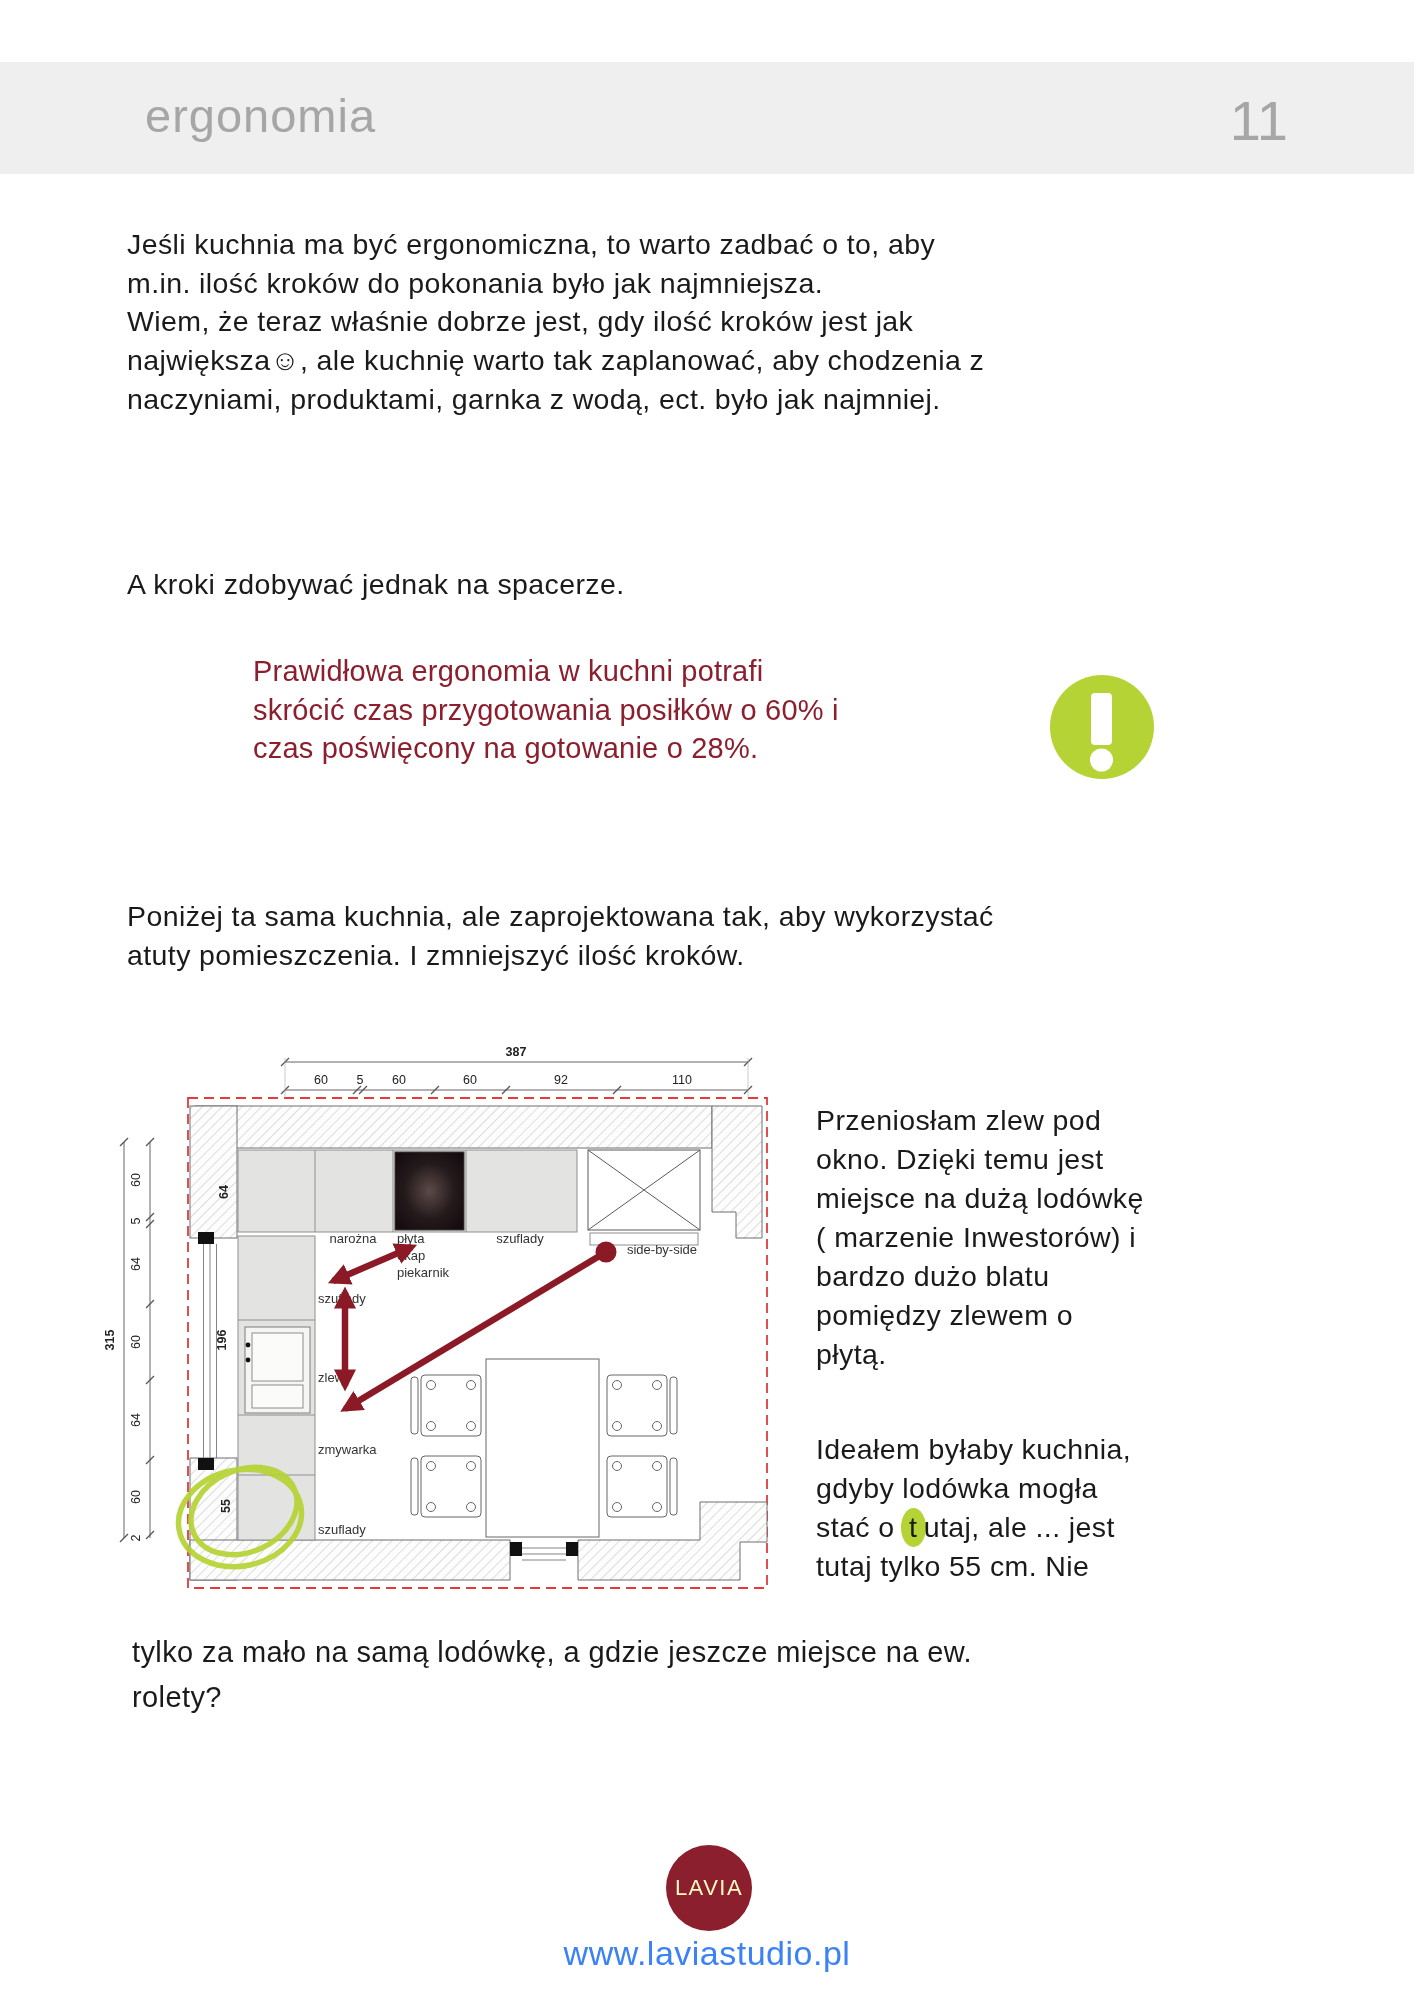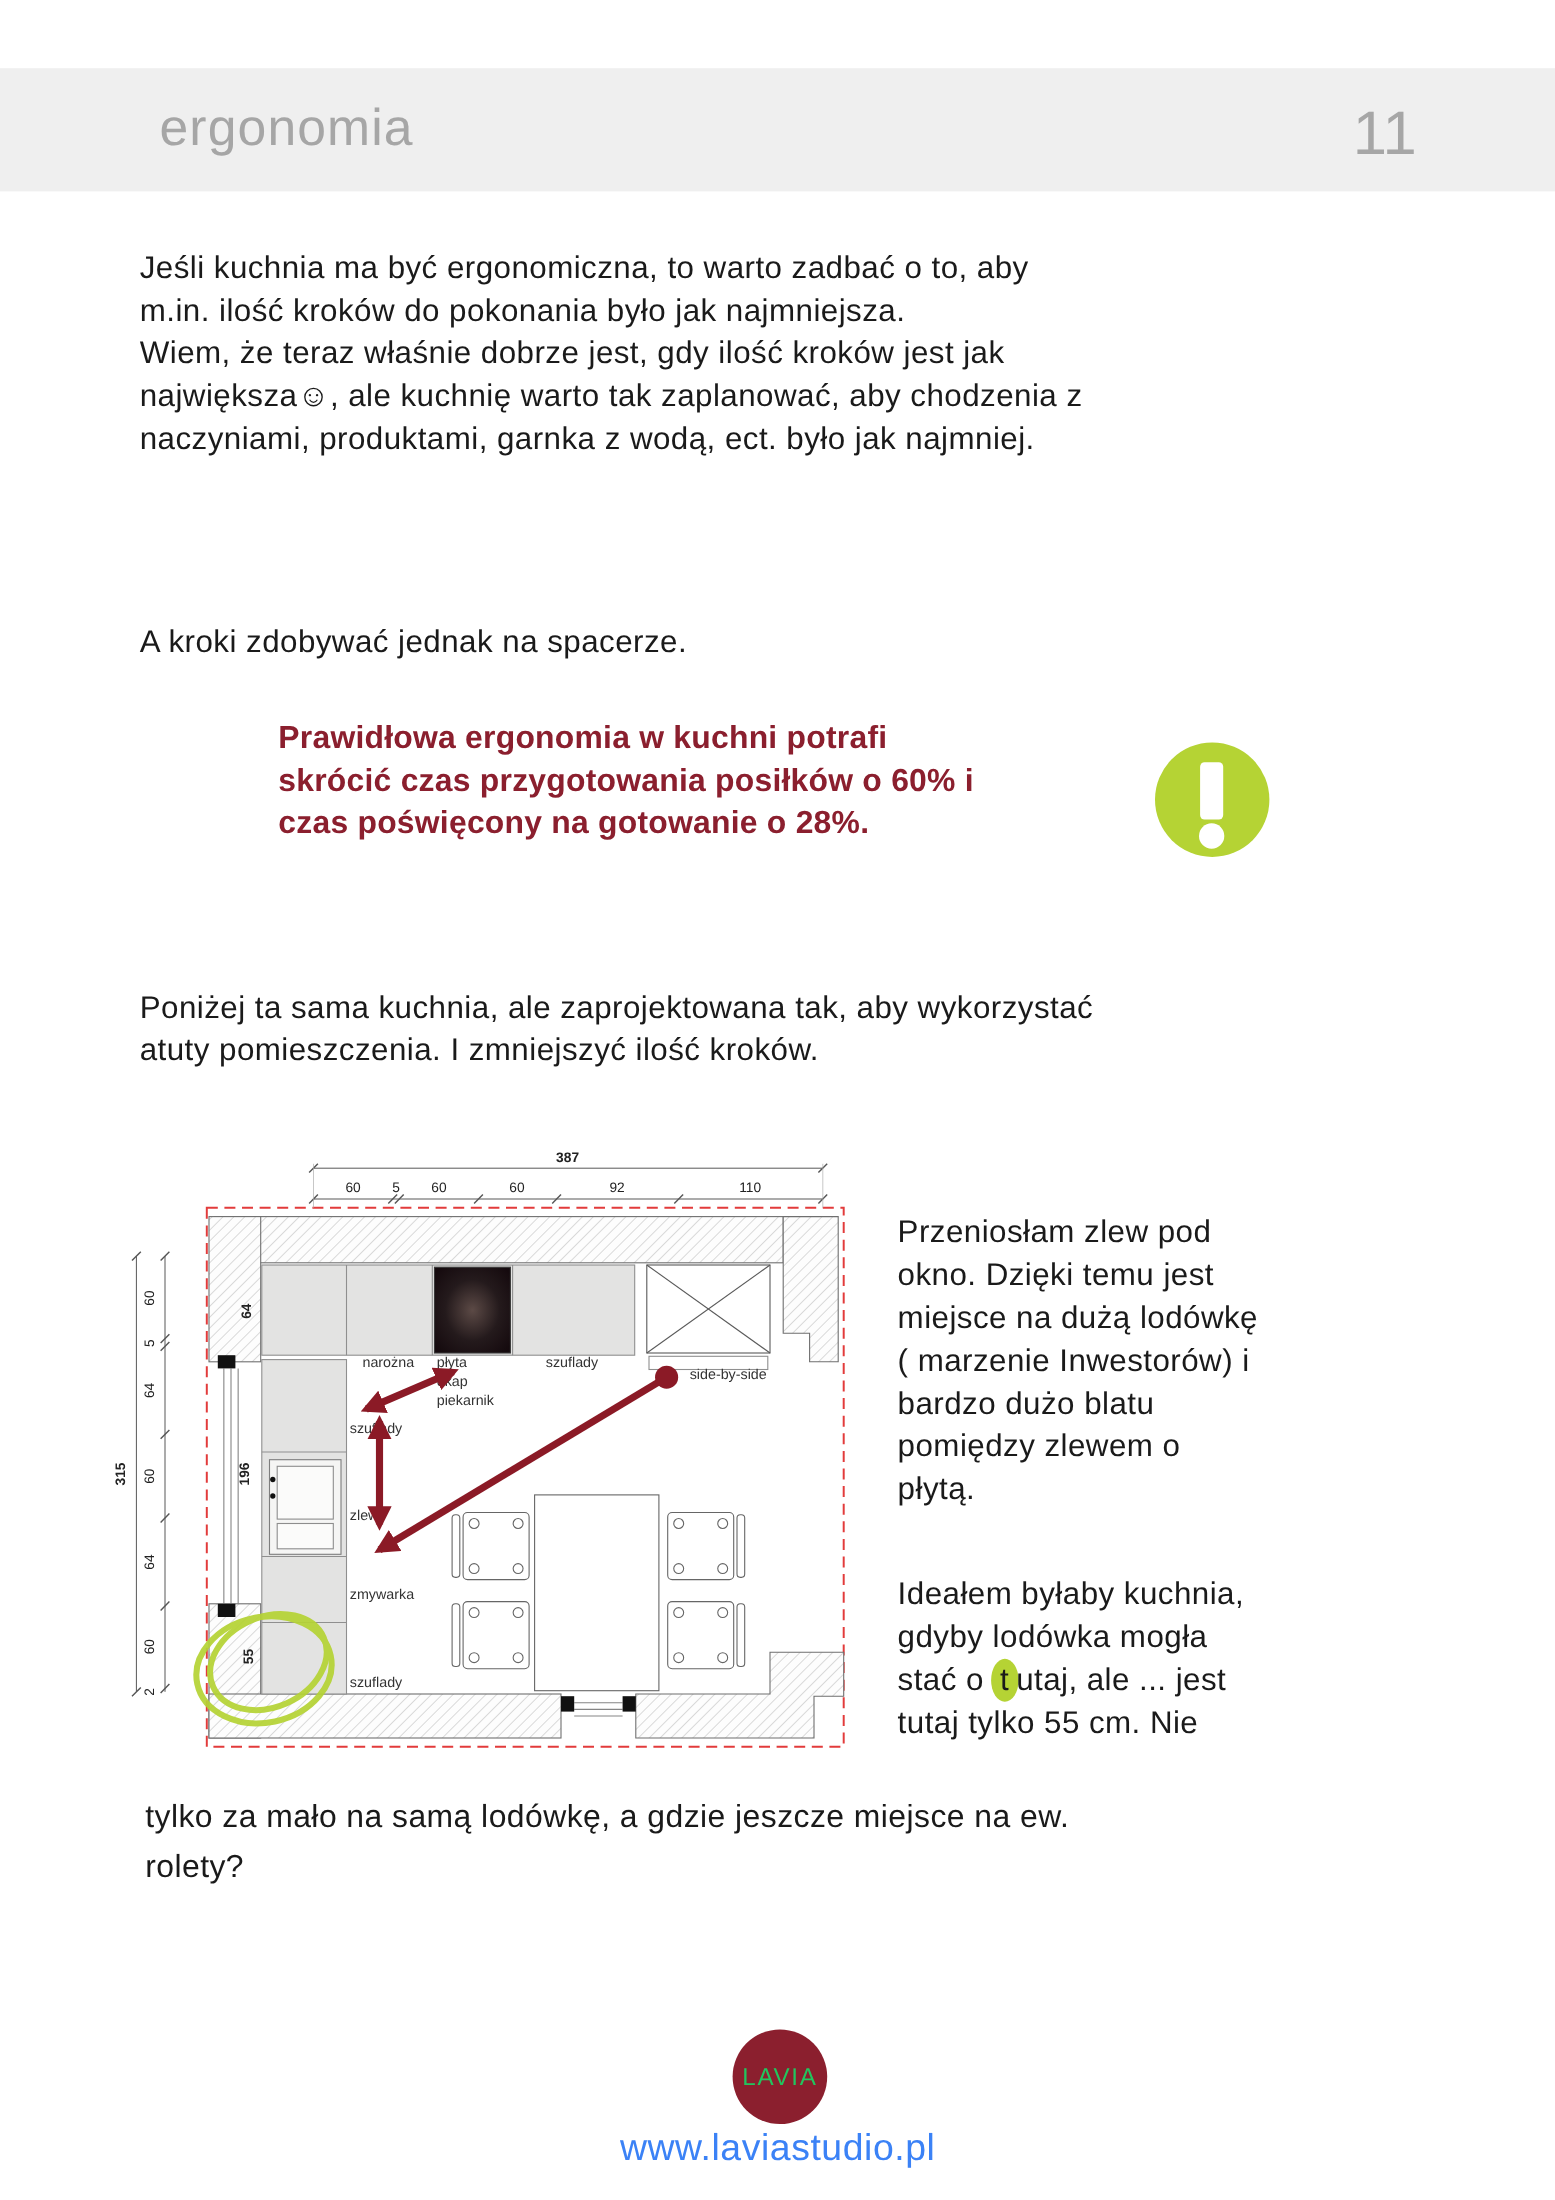--- a/index.html
+++ b/index.html
@@ -7,33 +7,33 @@
         font-family:"Liberation Sans",sans-serif;color:var(--text,#1a1a1a);padding-left:32px;}
   
   .headerbar{position:absolute;left:0;top:62px;width:1414px;height:112px;background:var(--bar,#efefef);}
   .header-title{position:absolute;left:145px;top:88px;font-size:47px;font-weight:300;
                 color:var(--bartext,#a6a6a6);letter-spacing:1px;}
   .page-number{position:absolute;right:158px;top:88px;font-size:56px;font-weight:300;
                color:var(--bartext,#a6a6a6);}
   
   .copy{position:absolute;font-size:28.5px;font-weight:300;letter-spacing:.4px;line-height:38.7px;color:#1a1a1a;}
   .copy .line{white-space:nowrap;}
-  .note{position:absolute;left:253px;top:652px;font-size:29px;font-weight:bold;line-height:38.5px;
+  .note{position:absolute;left:253px;top:652px;font-size:29px;font-weight:normal;line-height:38.5px;
         color:var(--maroon,#8b1f2e);letter-spacing:.2px;}
   .excl{position:absolute;left:1047px;top:673px;width:110px;height:110px;}
   .rightcol{position:absolute;left:816px;top:1077px;width:480px;margin-top:24px;}
   .rightcol .para2{margin-top:56px;}
   .dot-hl{display:inline-block;min-width:21px;text-align:center;background:var(--lime,#b5d334);
           border-radius:50%;padding:0 2px;margin:0 -2px;}
   .bottompara{position:absolute;left:132px;top:1630px;font-size:29px;font-weight:300;
               letter-spacing:.4px;line-height:45px;}
   
   .logo-circle{position:absolute;left:666px;top:1845px;width:86px;height:86px;border-radius:50%;
                background:var(--maroon,#8b1c2b);display:flex;align-items:center;justify-content:center;}
-  .logo-text{color:#22c55e;font-size:22px;letter-spacing:1.5px;font-weight:400;}
+  .logo-text{color:#fef9c3;font-size:22px;letter-spacing:1.5px;font-weight:400;}
   .site-url{position:absolute;left:0;top:1934px;width:1414px;text-align:center;
             font-size:34px;font-weight:400;color:#3b82f6;letter-spacing:.5px;}
   .plan{position:absolute;left:100px;top:1040px;}
   svg text{font-family:"Liberation Sans",sans-serif;}
 </style>
 </head>
 <body>
 
 <div class="page">
 

